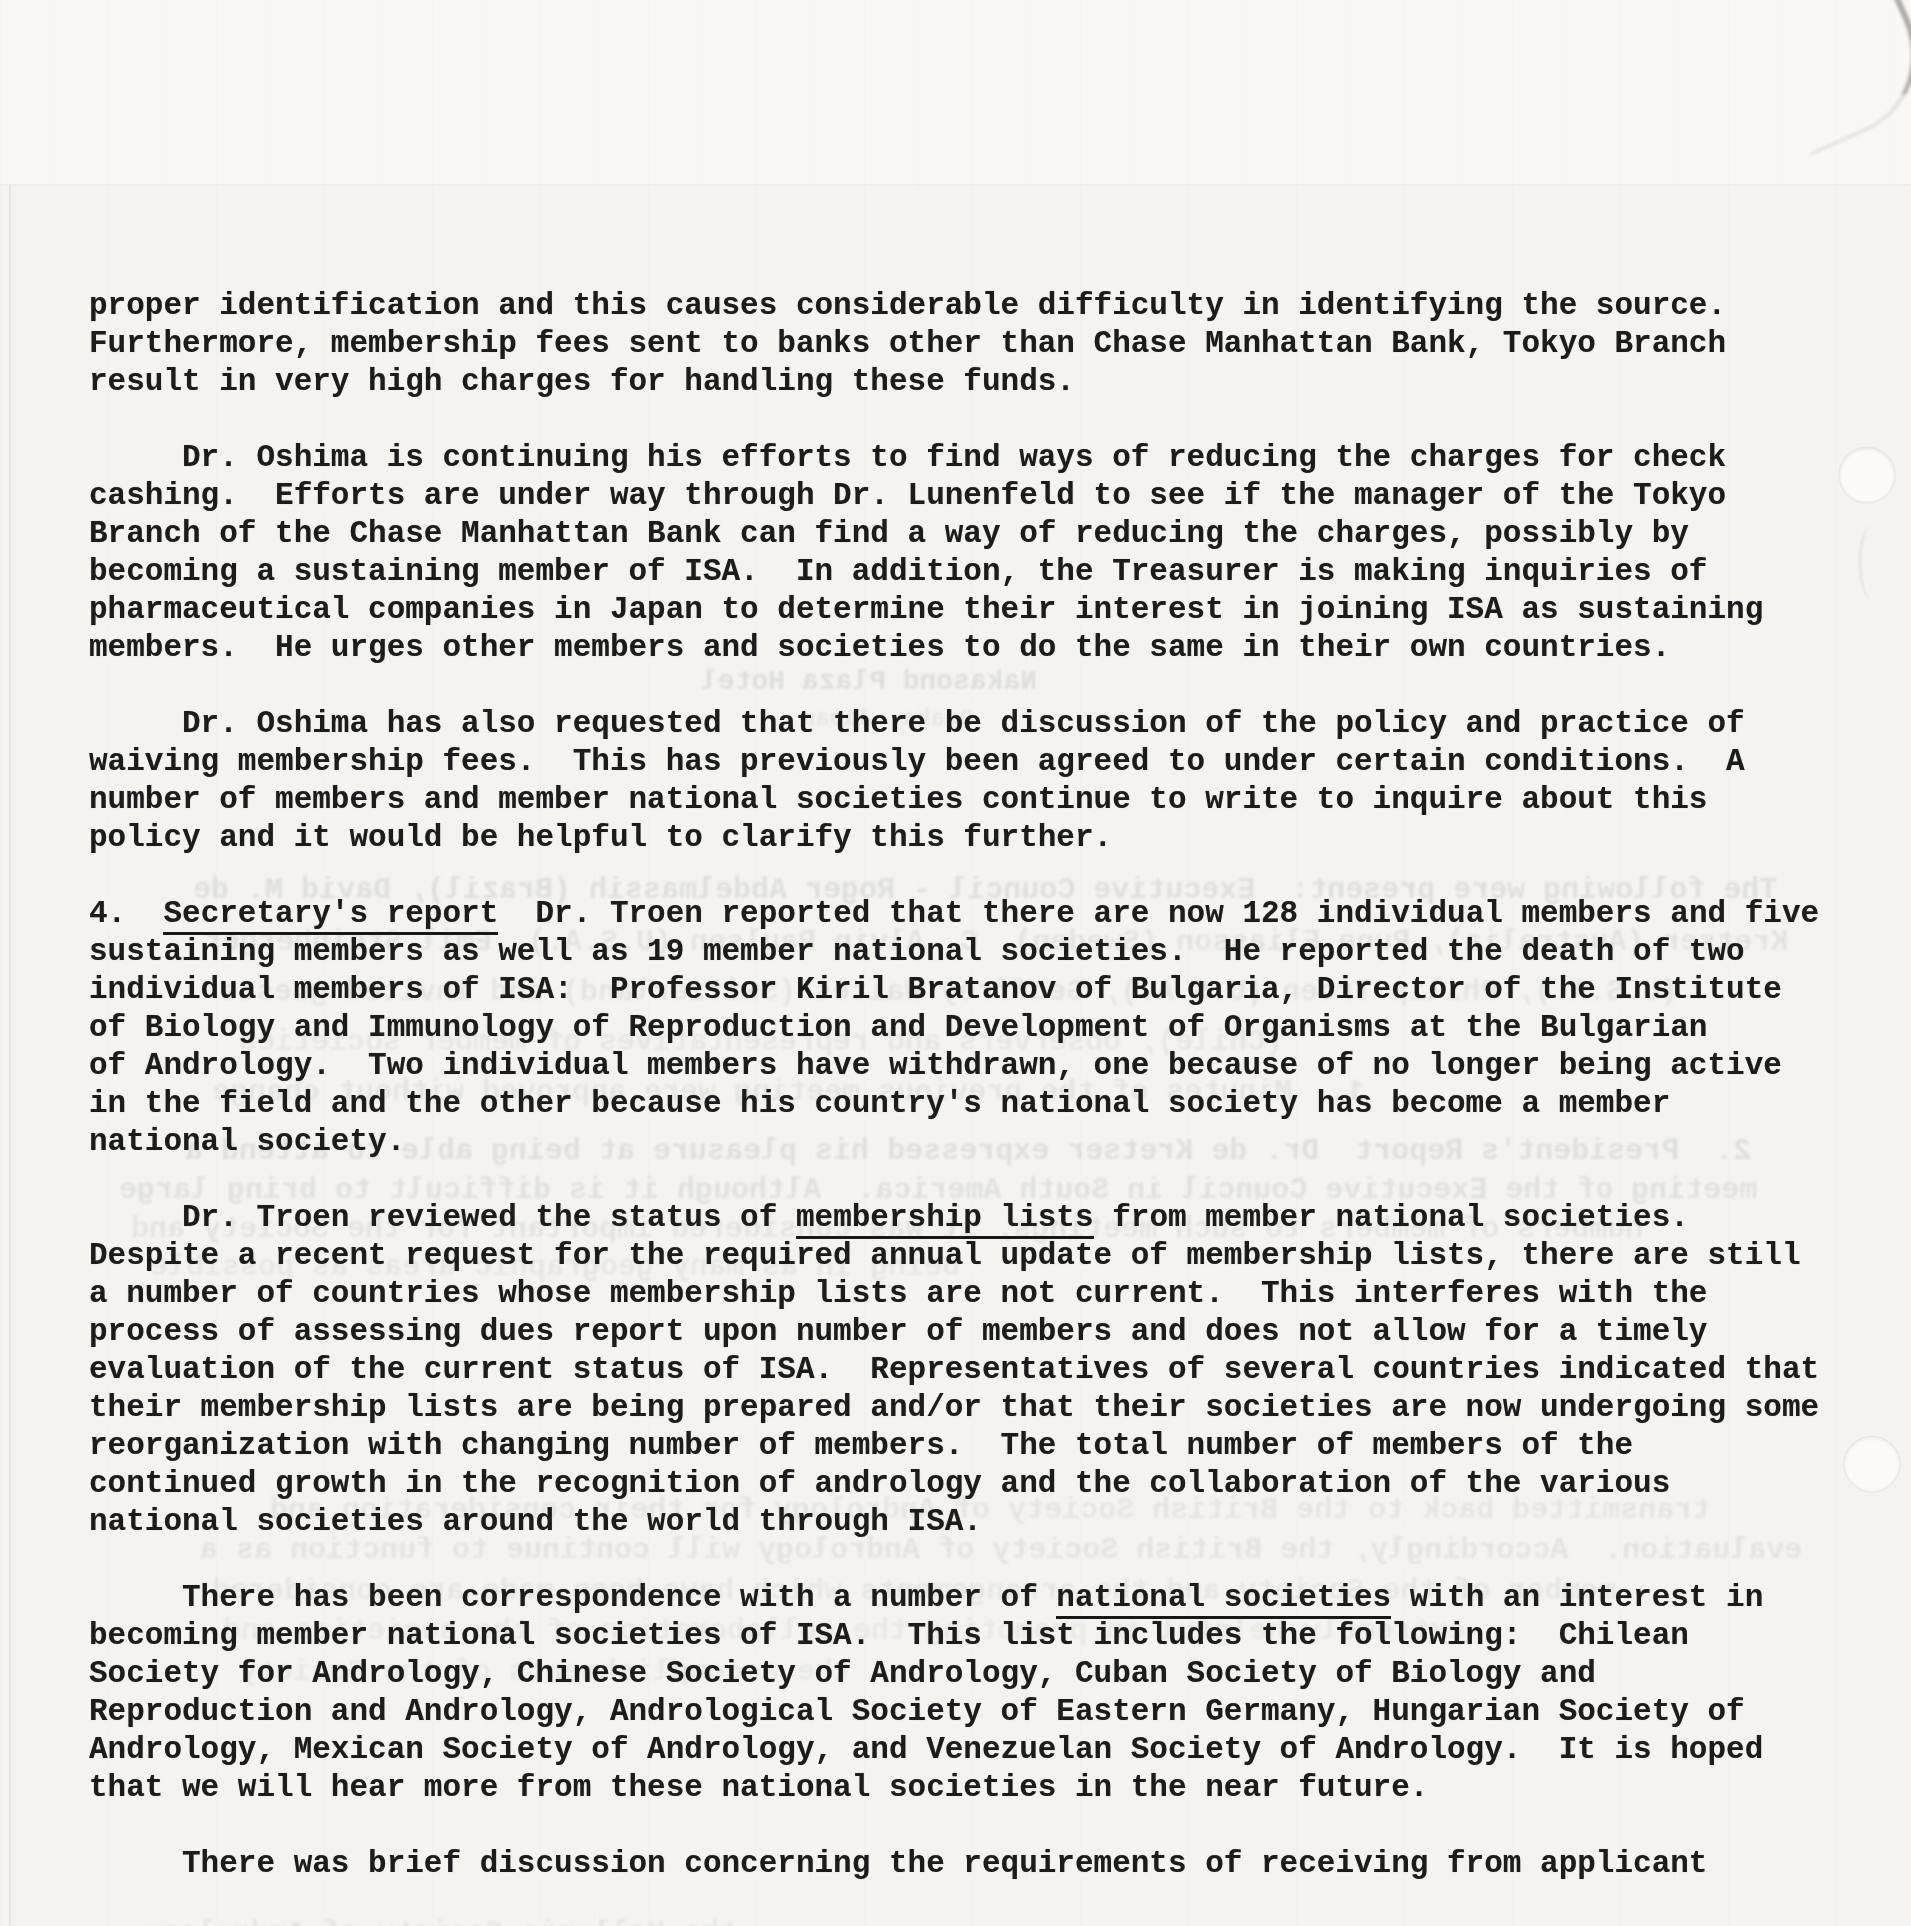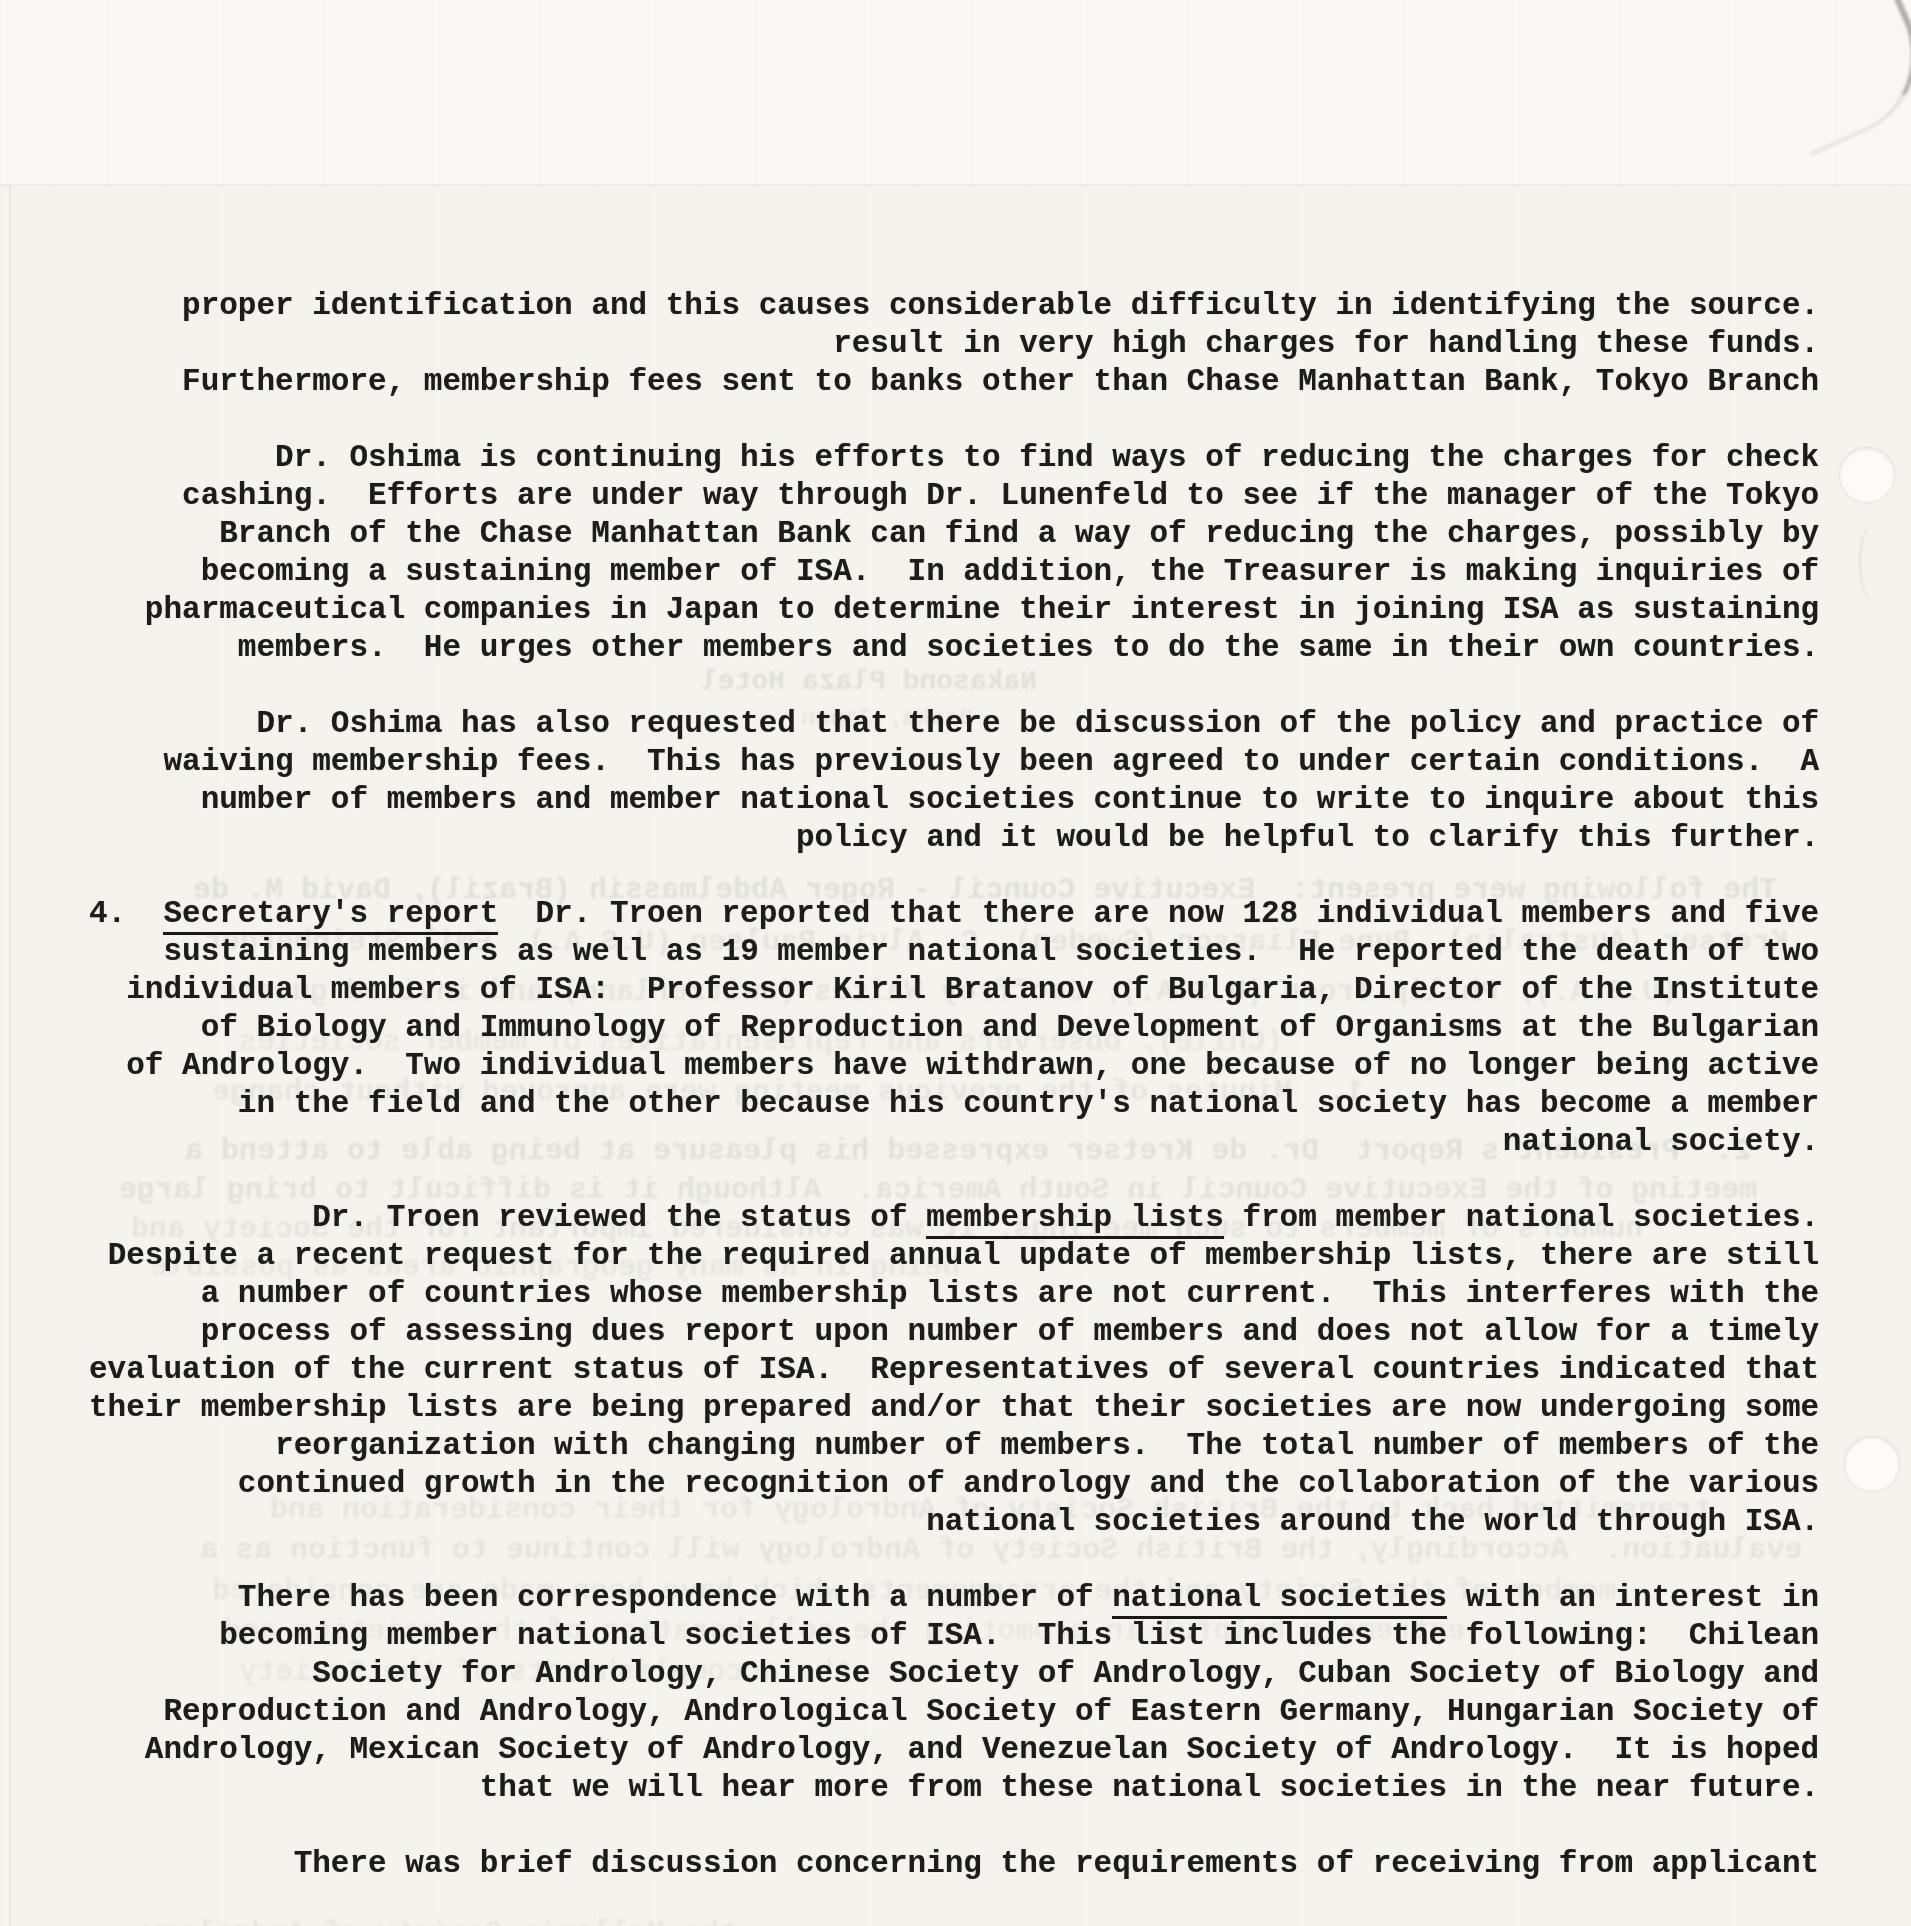--- a/index.html
+++ b/index.html
@@ -11,21 +11,21 @@
   .left-scan-line{position:absolute;left:9.2px;top:185px;bottom:0;width:1.5px;background:rgba(70,68,60,0.07);}
   .streaks{position:absolute;inset:0;pointer-events:none;
           background:repeating-linear-gradient(90deg,rgba(40,40,36,0.010) 0 1.2px,rgba(0,0,0,0) 1.2px 54px);}
   .corner-fold{position:absolute;right:-15.4px;top:11.6px;width:139px;height:116px;
           border-right:6.2px solid rgba(55,52,46,0.38);border-bottom:3.9px solid rgba(55,52,46,0.12);
           border-radius:0 0 85px 0;transform:rotate(-24deg);filter:blur(1.5px);}
   .edge-crease{position:absolute;right:23px;top:524px;width:27px;height:77px;
           border-left:2.3px solid rgba(55,52,46,0.10);border-radius:50%;filter:blur(1.2px);}
   .doc-text{position:absolute;left:89px;top:287px;font-size:31px;line-height:38px;font-weight:700;
           color:#1c1c1a;letter-spacing:0;text-shadow:0 0 0.8px rgba(28,28,26,0.35);z-index:3;}
-  .para{margin:0 0 38px 0;text-align:right;}
+  .para{margin:0 0 38px 0;}
   .line{white-space:pre;}
   .u{border-bottom:3.5px solid #181816;padding-bottom:1px;margin-top:12px;}
   .ghost-layer{position:absolute;inset:0;z-index:1;}
   .ghost{position:absolute;font-weight:700;color:#6f746b;filter:blur(1.2px);white-space:pre;}
   .ghost.mirrored{transform:scaleX(-1);transform-origin:50% 50%;}
   .hole{position:absolute;width:56px;height:56px;border-radius:50%;background:#fcfbf7;z-index:4;
         box-shadow:inset 0 1.5px 3.9px rgba(60,58,50,0.13), inset 0 -0.8px 2.3px rgba(60,58,50,0.06),
                    0 0 0 0.8px rgba(60,58,50,0.05);}
 </style>
 </head>
@@ -52,22 +52,22 @@
       <div class="ghost mirrored" style="left: 200px; top: 1533px; font-size: 30px; opacity: 0.11;">evaluation.  Accordingly, the British Society of Andrology will continue to function as a</div>
       <div class="ghost mirrored" style="left: 212px; top: 1574px; font-size: 30px; opacity: 0.09;">member of the Society and the arrangements which have been made are considered</div>
       <div class="ghost mirrored" style="left: 223px; top: 1614px; font-size: 30px; opacity: 0.08;">extremely helpful in promoting the collaboration of the societies and</div>
       <div class="ghost mirrored" style="left: 239px; top: 1655px; font-size: 30px; opacity: 0.08;">the accomplishments of the Society</div>
       <div class="ghost mirrored" style="left: 143px; top: 1916px; font-size: 30px; opacity: 0.09;">the Hellenic Society of Andrology</div>
     </div>
 
   <div class="doc-text">
       <div class="para">
         <div class="line"><span>proper identification and this causes considerable difficulty in identifying the source.</span></div>
+        <div class="line"><span>Furthermore, membership fees sent to banks other than Chase Manhattan Bank, Tokyo Branch</span></div>
         <div class="line"><span>result in very high charges for handling these funds.</span></div>
-        <div class="line"><span>Furthermore, membership fees sent to banks other than Chase Manhattan Bank, Tokyo Branch</span></div>
       </div>
       <div class="para">
         <div class="line"><span>     Dr. Oshima is continuing his efforts to find ways of reducing the charges for check</span></div>
         <div class="line"><span>cashing.  Efforts are under way through Dr. Lunenfeld to see if the manager of the Tokyo</span></div>
         <div class="line"><span>Branch of the Chase Manhattan Bank can find a way of reducing the charges, possibly by</span></div>
         <div class="line"><span>becoming a sustaining member of ISA.  In addition, the Treasurer is making inquiries of</span></div>
         <div class="line"><span>pharmaceutical companies in Japan to determine their interest in joining ISA as sustaining</span></div>
         <div class="line"><span>members.  He urges other members and societies to do the same in their own countries.</span></div>
       </div>
       <div class="para">

